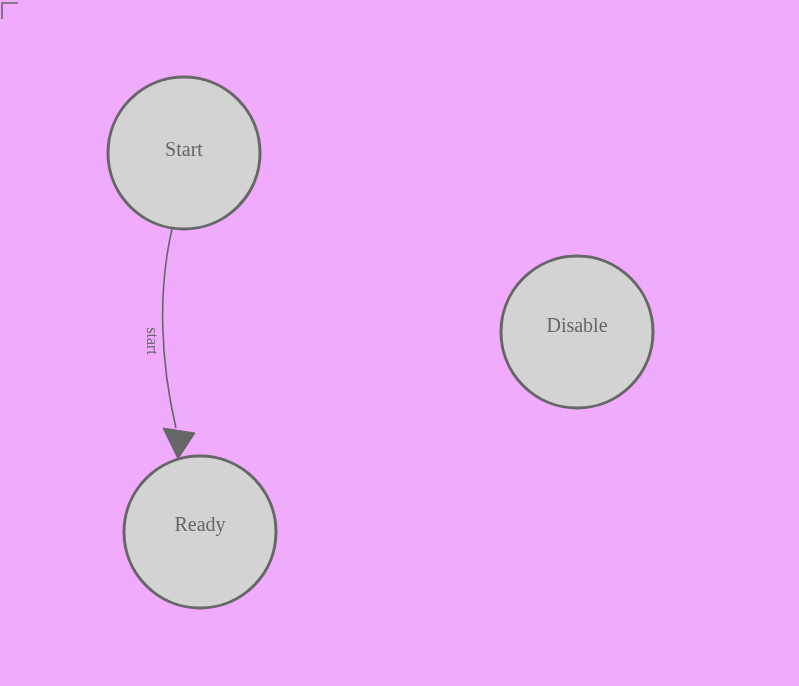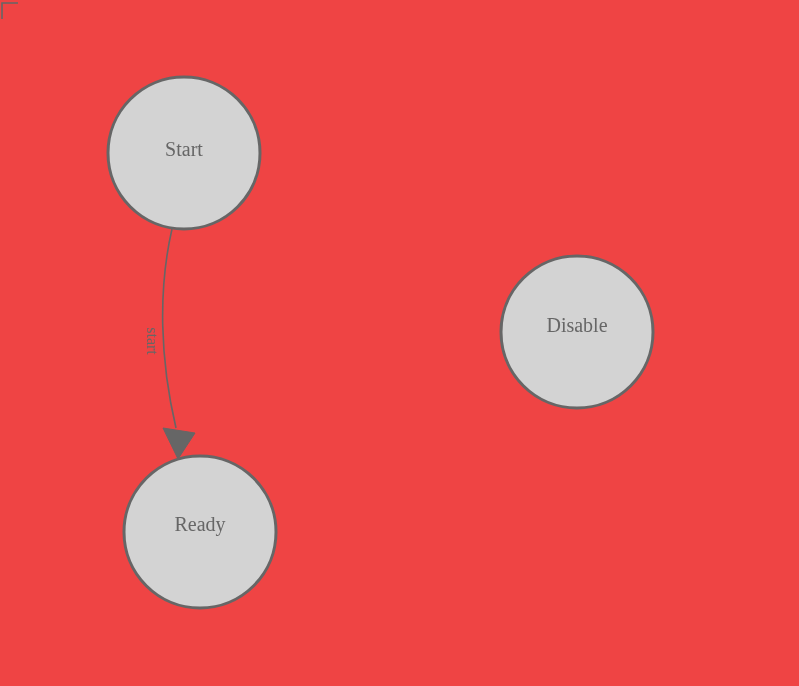--- a/index.html
+++ b/index.html
@@ -11,21 +11,21 @@
   body {
     width: 799px;
     height: 686px;
     overflow: hidden;
     font-family: "Liberation Serif", "DejaVu Serif", serif;
   }
   #diagram-canvas {
     position: relative;
     width: 799px;
     height: 686px;
-    background: #ef4444;
+    background: #f0abfc;
   }
   #diagram-svg {
     position: absolute;
     top: 0;
     left: 0;
     width: 799px;
     height: 686px;
     display: block;
   }
   .node-circle {

